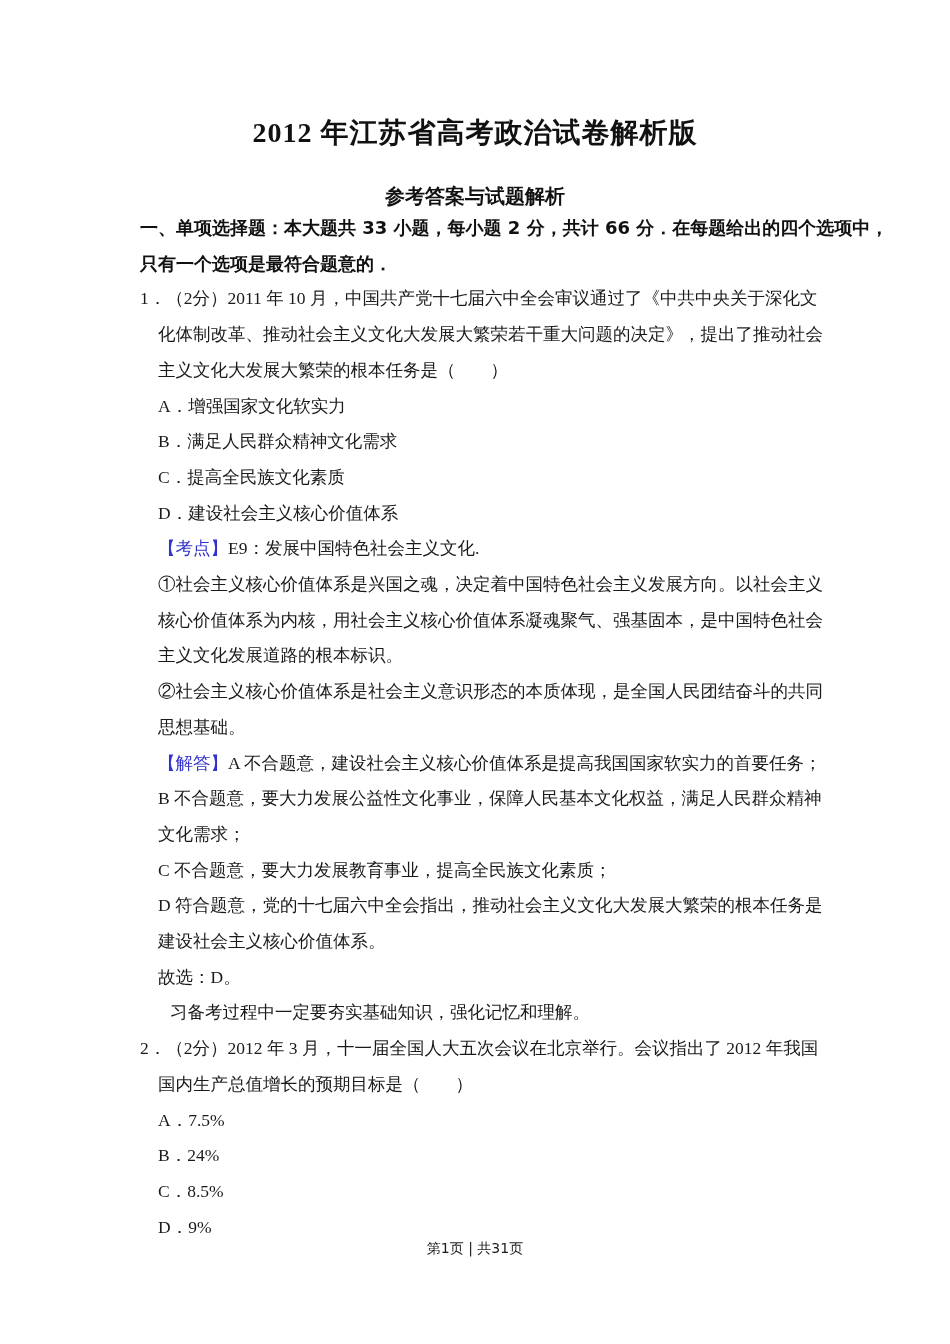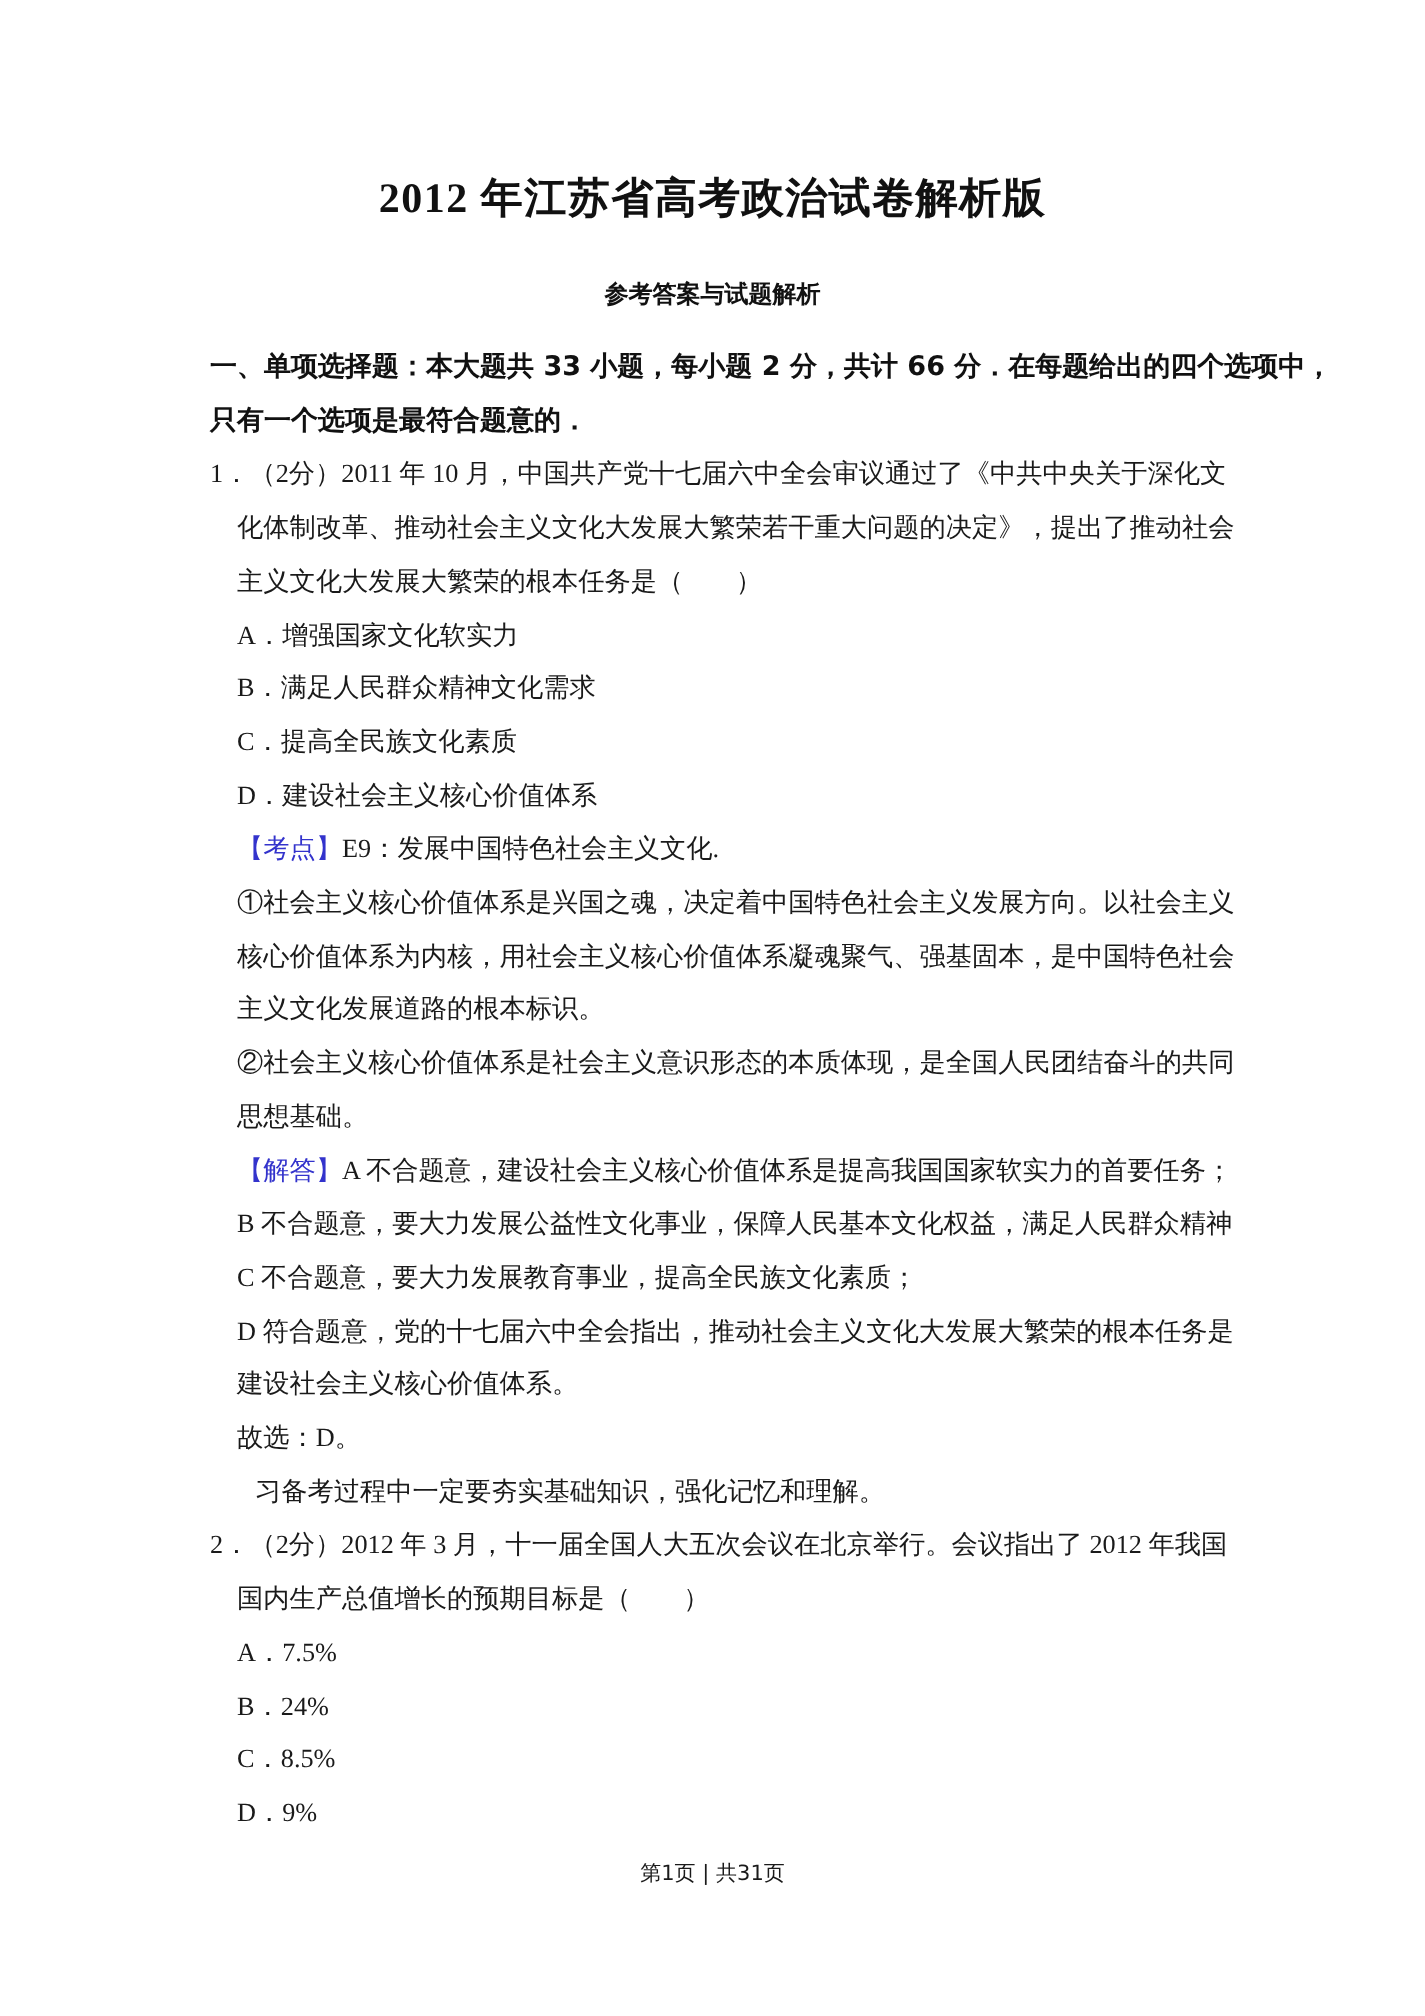--- a/index.html
+++ b/index.html
@@ -17,28 +17,28 @@
     text-align: center;
     font-size: 28px;
     font-weight: bold;
     line-height: 38px;
     letter-spacing: 1px;
     color: #111111;
   }
   .doc-subtitle {
     margin-top: 34px;
     text-align: center;
-    font-size: 16px;
+    font-size: 20px;
     font-weight: bold;
     line-height: 20px;
     font-family: "DejaVu Sans", "Liberation Sans", sans-serif;
     color: #111111;
   }
   .content {
-    margin: 21px 118px 0 140px;
+    margin: 4px 118px 0 140px;
     font-size: 17.5px;
     line-height: 35.7px;
   }
   .content div { white-space: nowrap; }
   .heading {
     font-family: "DejaVu Sans", "Liberation Sans", sans-serif;
     font-weight: bold;
     font-size: 18px;
     color: #111111;
   }
@@ -89,20 +89,21 @@
     <div class="ind">①社会主义核心价值体系是兴国之魂，决定着中国特色社会主义发展方向。以社会主义</div>
     <div class="ind">核心价值体系为内核，用社会主义核心价值体系凝魂聚气、强基固本，是中国特色社会</div>
     <div class="ind">主义文化发展道路的根本标识。</div>
     <div class="ind">②社会主义核心价值体系是社会主义意识形态的本质体现，是全国人民团结奋斗的共同</div>
     <div class="ind">思想基础。</div>
 
     <div class="ind">
       <span class="tag" style="color: rgb(51, 51, 204);">【解答】</span><span>A 不合题意，建设社会主义核心价值体系是提高我国国家软实力的首要任务；</span>
     </div>
     <div class="ind">B 不合题意，要大力发展公益性文化事业，保障人民基本文化权益，满足人民群众精神</div>
+    <div class="ind">文化需求；</div>
     <div class="ind">C 不合题意，要大力发展教育事业，提高全民族文化素质；</div>
     <div class="ind">D 符合题意，党的十七届六中全会指出，推动社会主义文化大发展大繁荣的根本任务是</div>
     <div class="ind">建设社会主义核心价值体系。</div>
     <div class="ind">故选：D。</div>
 
     <div class="ind2">习备考过程中一定要夯实基础知识，强化记忆和理解。</div>
 
     <div>2．（2分）2012 年 3 月，十一届全国人大五次会议在北京举行。会议指出了 2012 年我国</div>
     <div class="ind">国内生产总值增长的预期目标是（　　）</div>
 

